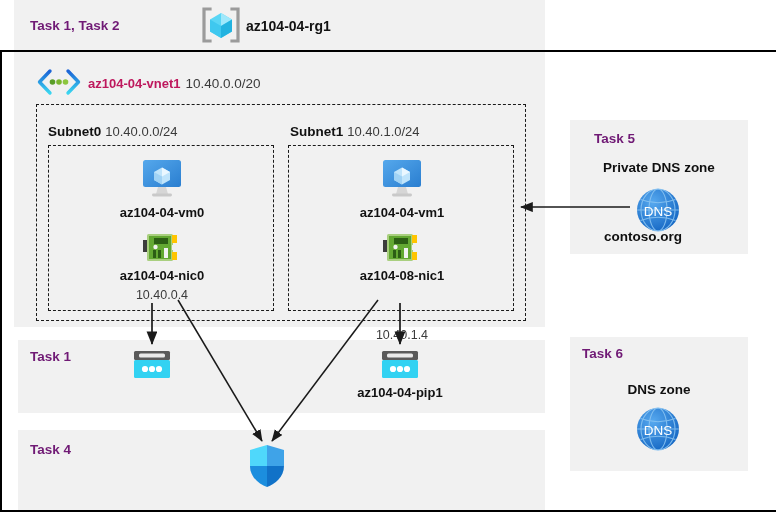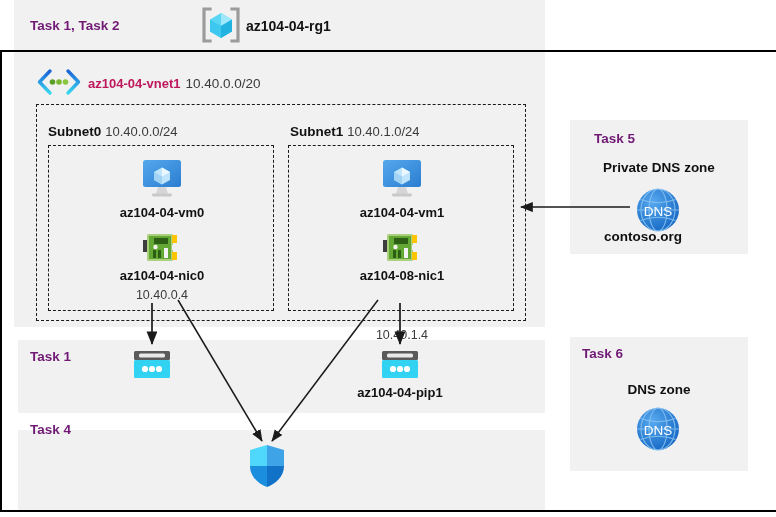--- a/index.html
+++ b/index.html
@@ -189,21 +189,21 @@
       <rect x="6" y="3.5" width="26" height="4" rx="1.6" fill="#e9e9e9"></rect>
       <rect x="1" y="10" width="36" height="18" rx="1.5" fill="#32d2f2"></rect>
       <circle cx="12" cy="19" r="3.1" fill="#ffffff"></circle>
       <circle cx="19" cy="19" r="3.1" fill="#ffffff"></circle>
       <circle cx="26" cy="19" r="3.1" fill="#ffffff"></circle>
     </svg>
   </div>
   <div class="abs nodename" style="left:320px;top:385px;width:160px;">az104-04-pip1</div>
 
   <div class="abs gray" style="left:18px;top:430px;width:527px;height:80px;"></div>
-  <div class="abs tasklabel" style="left:30px;top:422px;">Task 4</div>
+  <div class="abs tasklabel" style="left:30px;top:442px;">Task 4</div>
 
   <div class="abs" style="left:248px;top:444px;width:38px;height:44px;">
     <svg width="38" height="44" viewBox="0 0 38 44">
       <defs>
         <clipPath id="shclip">
           <path d="M19 1 L36 6 L36 22 C36 33 27 40 19 43 C11 40 2 33 2 22 L2 6 Z"></path>
         </clipPath>
       </defs>
       <g clip-path="url(#shclip)">
         <rect x="0" y="0" width="19" height="22" fill="#4fd8fb"></rect>

